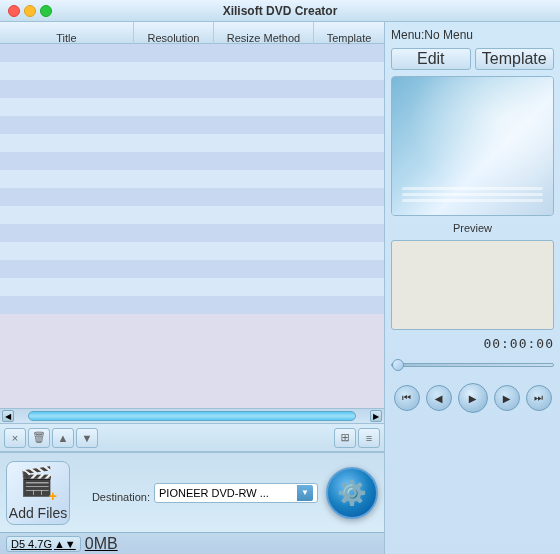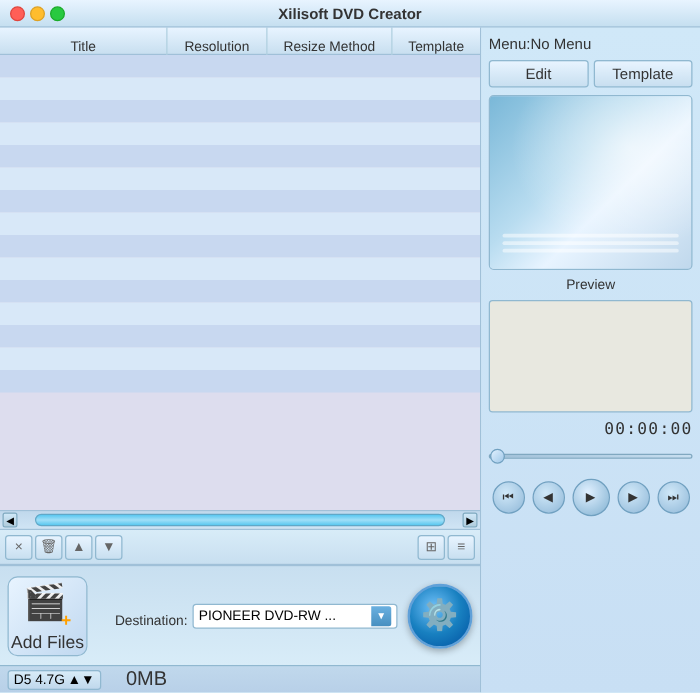--- a/index.html
+++ b/index.html
@@ -262,21 +262,22 @@
     }
 
     
     .status-bar {
       height: 22px;
       background: linear-gradient(to bottom, #c0d8ec, #b8d0e8);
       border-top: 1px solid #90b8d0;
       display: flex;
       align-items: center;
       padding: 0 6px;
-      gap: 20px;
+      gap: 4px;
+      text-decoration: underline;
     }
     .disc-type {
       display: flex;
       align-items: center;
       gap: 2px;
       border: 1px solid #90b8d0;
       border-radius: 3px;
       padding: 1px 4px;
       background: linear-gradient(to bottom, #d8ecf8, #c0d8ec);
       font-size: 11px;
@@ -306,21 +307,21 @@
     }
     .et-btn {
       flex: 1;
       height: 22px;
       background: linear-gradient(to bottom, #e8f4ff, #c8dff0);
       border: 1px solid #90b8d0;
       border-radius: 3px;
       display: flex;
       align-items: center;
       justify-content: center;
-      font-size: 12px;
+      font-size: 16px;
       color: #333;
       cursor: pointer;
     }
     .preview-thumbnail {
       width: 100%;
       height: 140px;
       background: linear-gradient(135deg, #a0c8e8 0%, #c8e4f8 30%, #e8f4ff 50%, #d0e8f8 70%, #a8cce8 100%);
       border: 1px solid #90b8d0;
       border-radius: 4px;
       position: relative;

